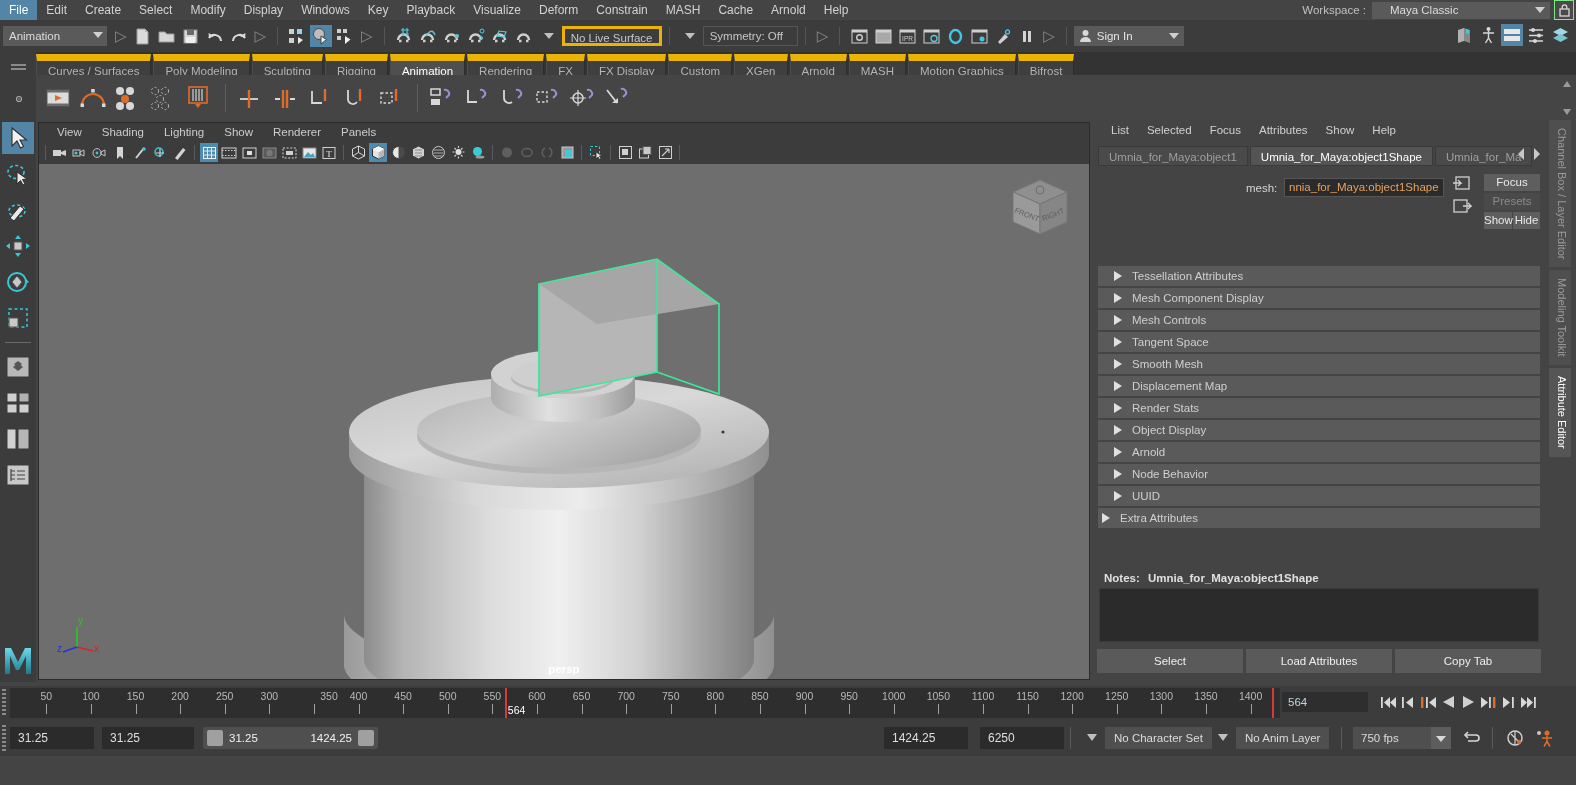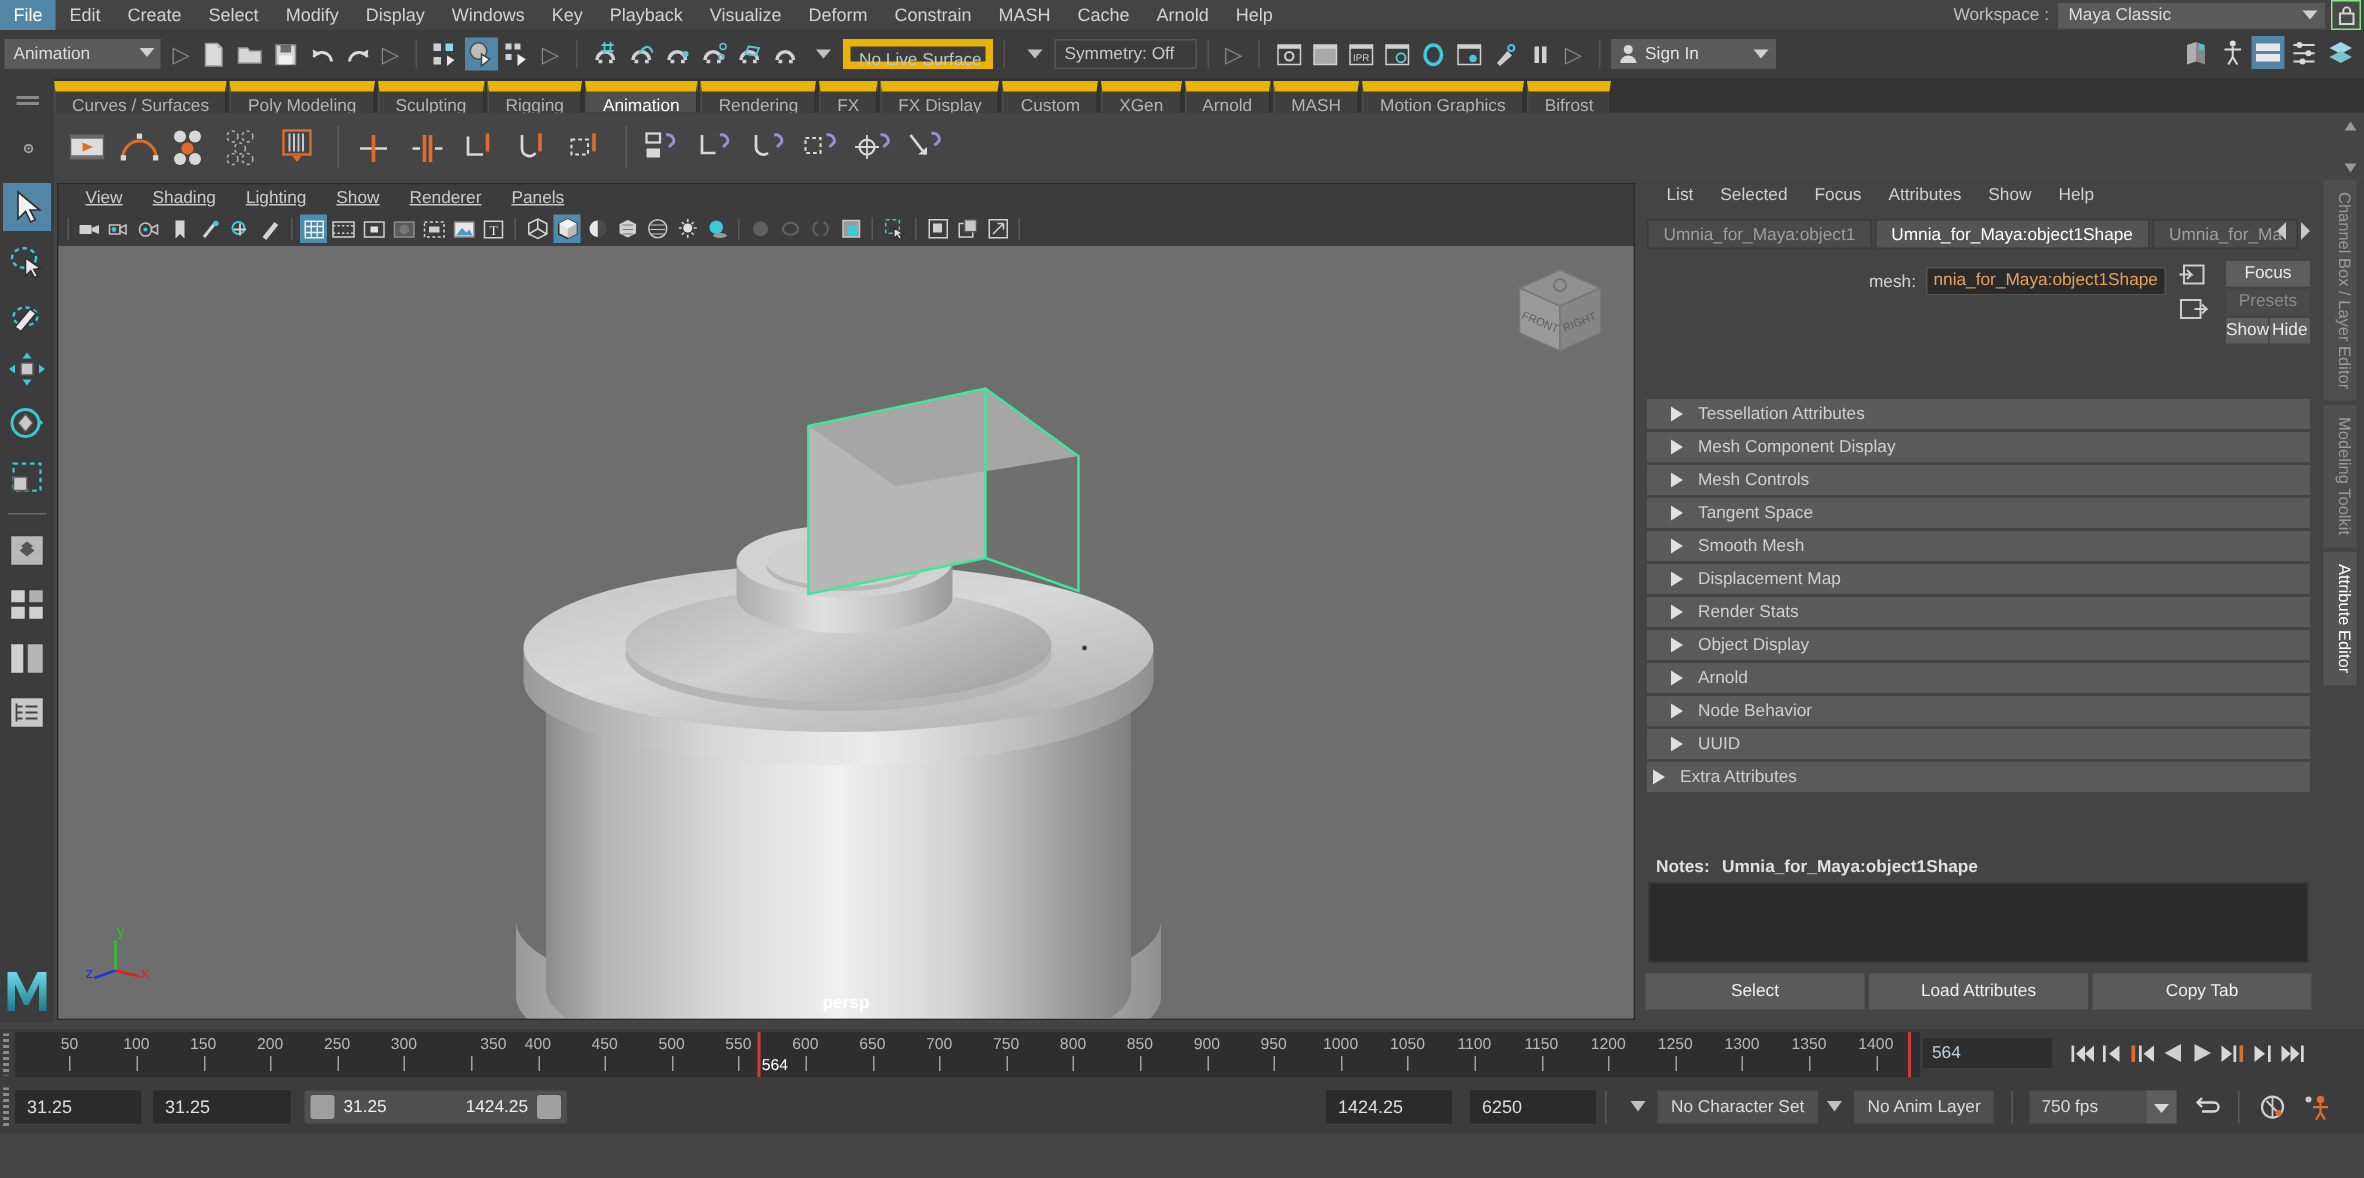--- a/index.html
+++ b/index.html
@@ -22,21 +22,21 @@
     padding:0 9px; height:20px; line-height:20px; font-size:12px; color:#d2d2d2;
     cursor:default; white-space:nowrap;
   }
   .menu-item.active { background:#5285a6; color:#ffffff; }
   .menubar-right {
     position:absolute; right:0; top:0; height:20px; display:flex; align-items:center;
   }
   .ws-label { font-size:11.5px; color:#c0c0c0; margin-right:6px; }
   .ws-select {
     width:178px; height:17px; background:#5a5a5a; border:none; color:#dcdcdc;
-    font-size:11.5px; line-height:17px; padding-left:7px; position:relative;
+    font-size:11.5px; line-height:17px; padding-left:18px; position:relative;
   }
   .ws-select .arr {
     position:absolute; right:5px; top:5px;
     border-left:5px solid transparent; border-right:5px solid transparent;
     border-top:6px solid #cfcfcf;
   }
   .lock-btn {
     width:20px; height:20px; margin-left:4px; margin-right:2px;
     border:1px solid #7ee787; background:#4a4a4a;
     display:flex; align-items:center; justify-content:center;
@@ -56,21 +56,21 @@
     border-top:6px solid #d0d0d0;}
   .sep-bar { width:1px; height:18px; background:#555; margin:0 7px; }
   .sl-grp { display:flex; align-items:center; }
   .sl-btn {
     width:22px; height:22px; display:flex; align-items:center; justify-content:center;
     margin:0 1px;
   }
   .sl-btn.on { background:#5285a6; }
   .paren { color:#8a8a8a; font-size:15px; margin:0 4px; }
   .livesurface {
-    width:100px; height:20px; background:#3c3c3c; border:5px solid #eab308;
+    width:100px; height:20px; background:#3c3c3c; border:3px solid #eab308;
     color:#c6c6c6; font-size:11.5px; line-height:18px; padding-left:6px;
   }
   .tiny-arr {
     width:0;height:0;border-left:5px solid transparent;border-right:5px solid transparent;
     border-top:6px solid #c0c0c0; margin:0 8px;
   }
   .symm {
     width:95px; height:20px; background:#3c3c3c; border:1px solid #565656;
     color:#c6c6c6; font-size:11.5px; line-height:18px; padding-left:6px;
   }
@@ -108,21 +108,21 @@
   
   .toolbox { position:absolute; left:0; top:120px; width:36px; height:562px; background:#3c3c3c; }
   .tb-btn { width:32px; height:32px; margin:2px 2px 4px 2px; display:flex;
       align-items:center; justify-content:center; }
   .tb-btn.on { background:#5285a6; }
   .tb-sep { width:26px; height:1px; background:#6a6a6a; margin:8px auto; }
   .maya-logo { position:absolute; left:3px; bottom:6px; width:30px; height:32px; }
 
   
   .vp-panel { position:absolute; left:38px; top:122px; width:1052px; height:558px;
-     background:#3c3c3c; border:1px solid #2b2b2b;text-decoration:underline; }
+     background:#3c3c3c; border:1px solid #2b2b2b; }
   .vp-menubar { height:19px; display:flex; align-items:center; padding-left:8px;
      background:#3c3c3c; }
   .vp-menu { padding:0 10px; font-size:11.5px; color:#cccccc; height:19px; line-height:19px;}
   .vp-toolbar { height:21px; display:flex; align-items:center; padding-left:2px;
      background:#3c3c3c; }
   .vp-tb { width:18px; height:19px; display:flex; align-items:center;
      justify-content:center; margin:0 1px; }
   .vp-tb.on { background:#4e8caf; }
   .vp-tb.dim { opacity:.38; }
   .vp-sep { width:1px; height:15px; background:#5a5a5a; margin:0 4px; }

